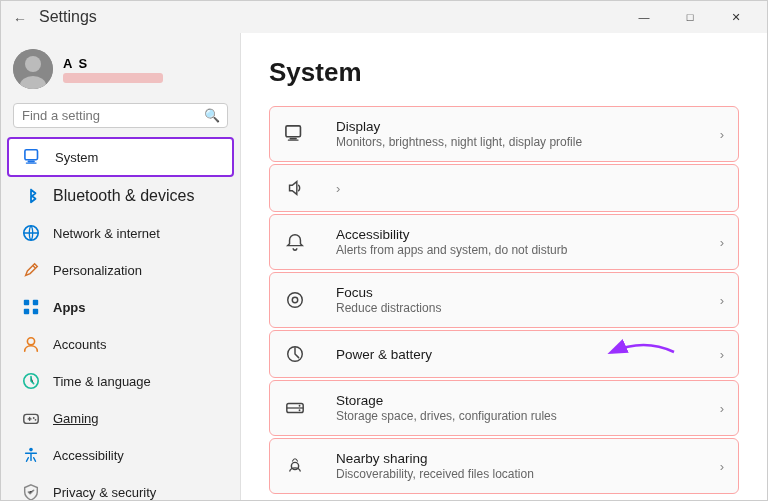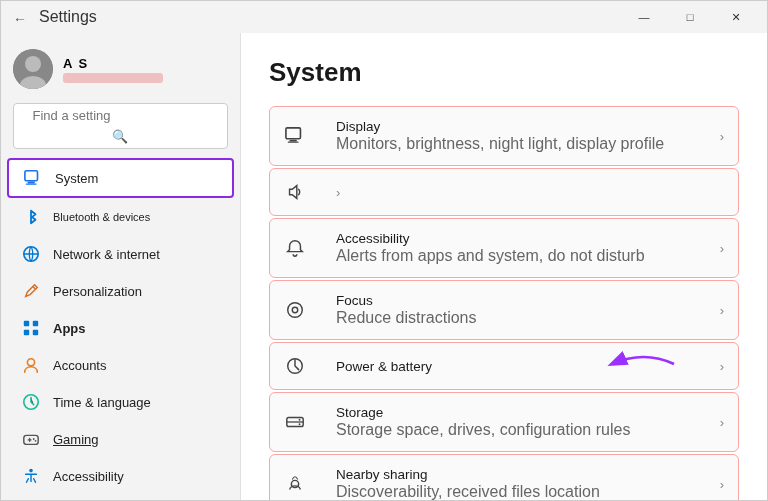--- a/index.html
+++ b/index.html
@@ -105,21 +105,20 @@
     }
     .search-bar {
       display: flex;
       align-items: center;
       margin: 4px 12px 8px 12px;
       background: #fff;
       border: 1px solid #ccc;
       border-radius: 4px;
       padding: 4px 8px;
       gap: 6px;
-      flex-direction: column;
     }
     .search-bar input {
       border: none;
       outline: none;
       font-size: 13px;
       background: transparent;
       flex: 1;
       color: #555;
     }
     .search-icon-wrap {
@@ -189,21 +188,21 @@
       color: #444;
       flex-shrink: 0;
     }
     .setting-text { flex: 1; }
     .setting-name {
       font-size: 13.5px;
       font-weight: 500;
       color: #1a1a1a;
     }
     .setting-desc {
-      font-size: 16px;
+      font-size: 12px;
       color: #666;
       margin-top: 1px;
     }
     .chevron {
       color: #888;
       font-size: 13px;
     }
   </style>
 </head>
 <body>
@@ -256,21 +255,21 @@
             </svg>
           </span>
           <span style="font-size: 13px;">System</span>
         </div>
         <div class="nav-item">
           <span class="nav-icon">
             <svg width="16" height="18" viewBox="0 0 16 20">
               <path d="M8 3v14M8 3l5 4-5 4M8 17l5-4-5-4" stroke="#0078d4" stroke-width="2" fill="none" stroke-linecap="round" stroke-linejoin="round"></path>
             </svg>
           </span>
-          <span style="font-size: 11px; text-align: center;">Bluetooth &amp; devices</span>
+          <span style="font-size: 16px; text-align: center;">Bluetooth &amp; devices</span>
         </div>
         <div class="nav-item">
           <span class="nav-icon">
             <svg width="18" height="18" viewBox="0 0 20 20">
               <circle cx="10" cy="10" r="8" stroke="#0078d4" stroke-width="1.8" fill="none"></circle>
               <path d="M2 10h16M10 2c-2.5 3-2.5 13 0 16M10 2c2.5 3 2.5 13 0 16" stroke="#0078d4" stroke-width="1.4" fill="none"></path>
             </svg>
           </span>
           <span style="font-size: 13px;">Network &amp; internet</span>
         </div>

